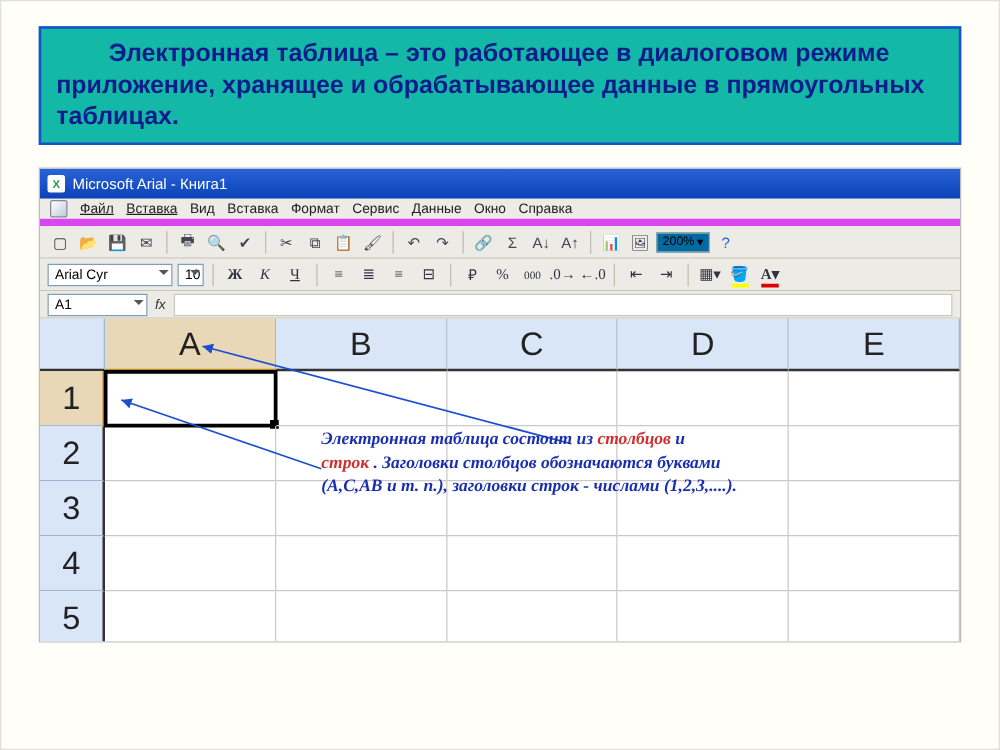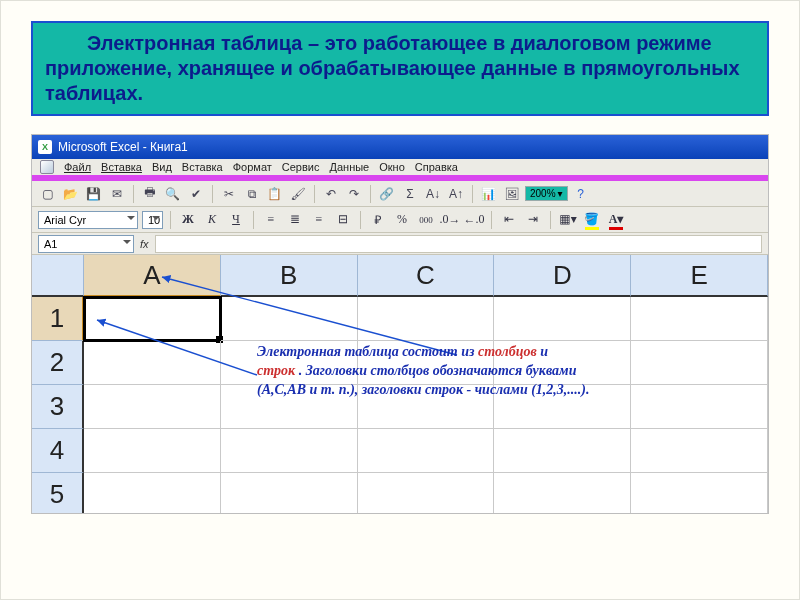--- a/index.html
+++ b/index.html
@@ -87,21 +87,21 @@
     width: 20px; height: 20px;
     display: inline-flex; align-items: center; justify-content: center;
     color: #445;
     font-size: 12px;
     border: 1px solid transparent;
     border-radius: 2px;
   }
   .sep { width: 1px; height: 18px; background: #c0beb0; margin: 0 3px; }
   .zoombox {
     border: 1px solid #9aa;
-    background: #14b8a6;
+    background: #0369a1;
     padding: 1px 4px;
     font-size: 10px;
     display: inline-flex; align-items: center; gap: 2px;
   }
   .formatbar {
     height: 26px;
     background: #ecebe5;
     border-bottom: 1px solid #c8c6b8;
     display: flex;
     align-items: center;
@@ -136,21 +136,21 @@
     height: 22px;
     background: #ecebe5;
     border-bottom: 1px solid #c8c6b8;
     display: flex;
     align-items: center;
     gap: 6px;
     padding: 0 6px;
     font-size: 11px;
   }
   .namebox {
-    width: 96px;
+    width: 80px;
     border: 1px solid #7f9db9;
     background: #fff;
     height: 18px;
     display: inline-flex; align-items: center;
     padding: 0 14px 0 5px;
     position: relative;
   }
   .namebox::after {
     content: "";
     position: absolute; right: 2px; top: 50%;
@@ -239,21 +239,21 @@
 <div class="slide">
 
   <div class="def-box">
     <p class="def-text">Электронная таблица – это работающее в диалоговом режиме приложение, хранящее и обрабатывающее данные в прямоугольных таблицах.</p>
   </div>
 
   <div class="screenshot-wrap">
 
     <div class="titlebar">
       <span class="xl-logo">X</span>
-      <span>Microsoft Excel - Книга1</span>
+      <span>Microsoft Arial - Книга1</span>
     </div>
 
     <div class="menubar">
       <span class="wbicon"></span>
       <span><span class="u">Файл</span></span>
       <span><span class="u">Вставка</span></span>
       <span>Вид</span>
       <span>Вставка</span>
       <span>Формат</span>
       <span>Сервис</span>

